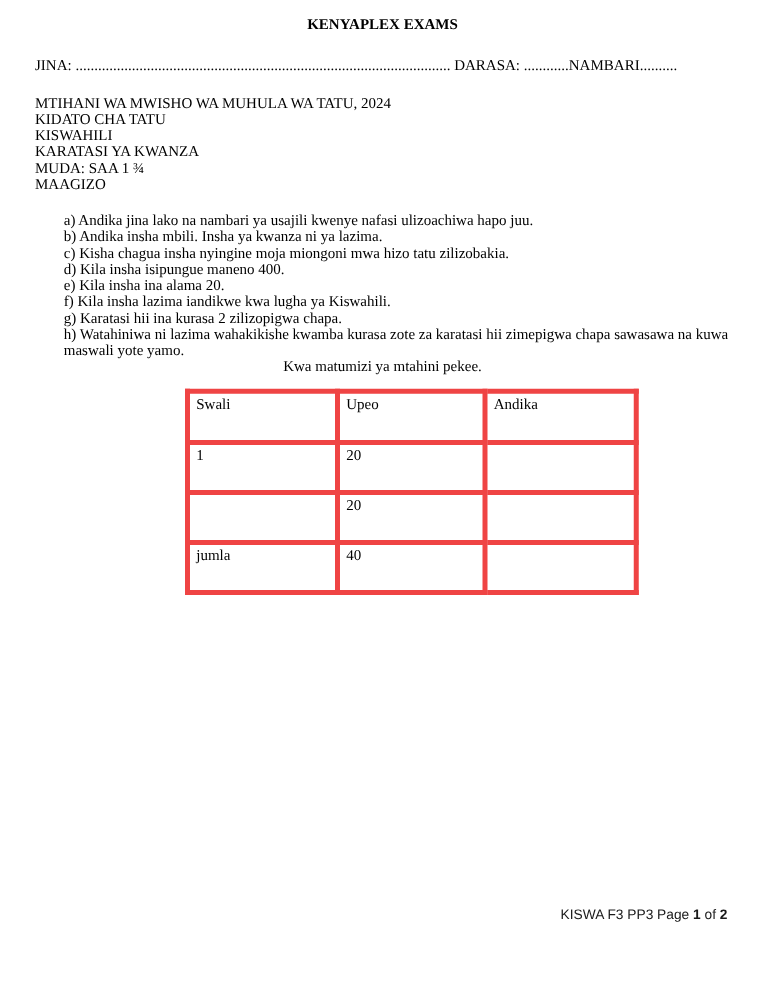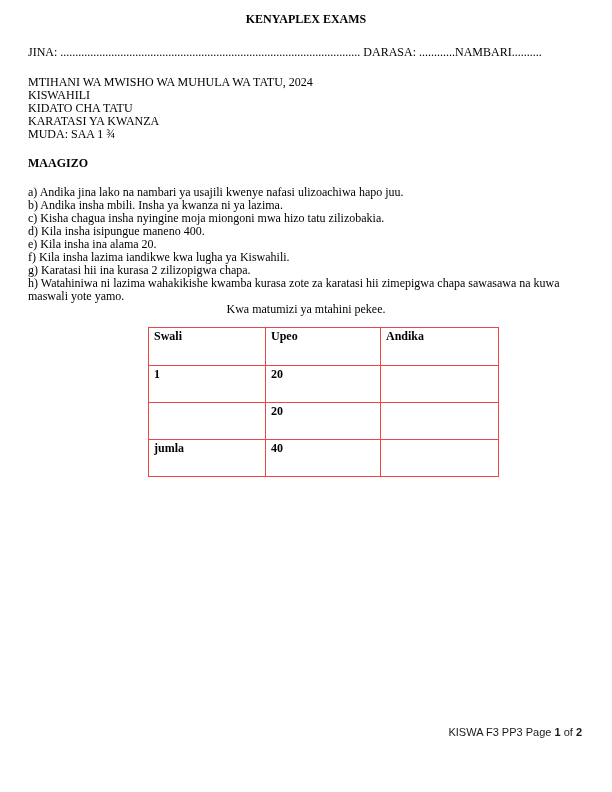--- a/index.html
+++ b/index.html
@@ -28,42 +28,42 @@
     margin-top: 20px;
     font-weight: normal;
     white-space: nowrap;
     letter-spacing: 0;
   }
   .title-block {
     margin-top: 17px;
     font-weight: normal;
   }
   .instructions-heading {
-    margin-top: 16px;
-    font-weight: bold;
+    font-weight: normal;
   }
   .instructions {
     margin-top: 16px;
+    margin-left: 23px;
   }
   .instruction-item {
     margin: 0;
   }
   .table-caption {
     text-align: center;
   }
   table.marks-table {
     border-collapse: collapse;
     margin-top: 11px;
     margin-left: 120px;
     table-layout: fixed;
   }
   table.marks-table th,
   table.marks-table td {
-    border: 1px solid #ef4444;
-    font-weight: bold;
+    border: 4px solid #ef4444;
+    font-weight: normal;
     text-align: left;
     vertical-align: top;
     padding: 2px 5px;
     font-size: 12px;
     line-height: 13px;
   }
   table.marks-table th { height: 33px; }
   table.marks-table td { height: 32px; }
   .col-swali  { width: 106px; }
   .col-upeo   { width: 104px; }
@@ -87,22 +87,22 @@
 
   <div class="name-line">
     <span>JINA:</span>
     <span>....................................................................................................</span>
     <span>DARASA:</span>
     <span>............</span><span>NAMBARI</span><span>..........</span>
   </div>
 
   <div class="title-block">
     <div>MTIHANI WA MWISHO WA MUHULA WA TATU, 2024</div>
+    <div>KIDATO CHA TATU</div>
     <div>KISWAHILI</div>
-    <div>KIDATO CHA TATU</div>
     <div>KARATASI YA KWANZA</div>
     <div>MUDA: SAA 1 ¾</div>
   </div>
 
   <div class="instructions-heading">MAAGIZO</div>
 
   <div class="instructions">
     <div class="instruction-item">a) Andika jina lako na nambari ya usajili kwenye nafasi ulizoachiwa hapo juu.</div>
     <div class="instruction-item">b) Andika insha mbili. Insha ya kwanza ni ya lazima.</div>
     <div class="instruction-item">c) Kisha chagua insha nyingine moja miongoni mwa hizo tatu zilizobakia.</div>

